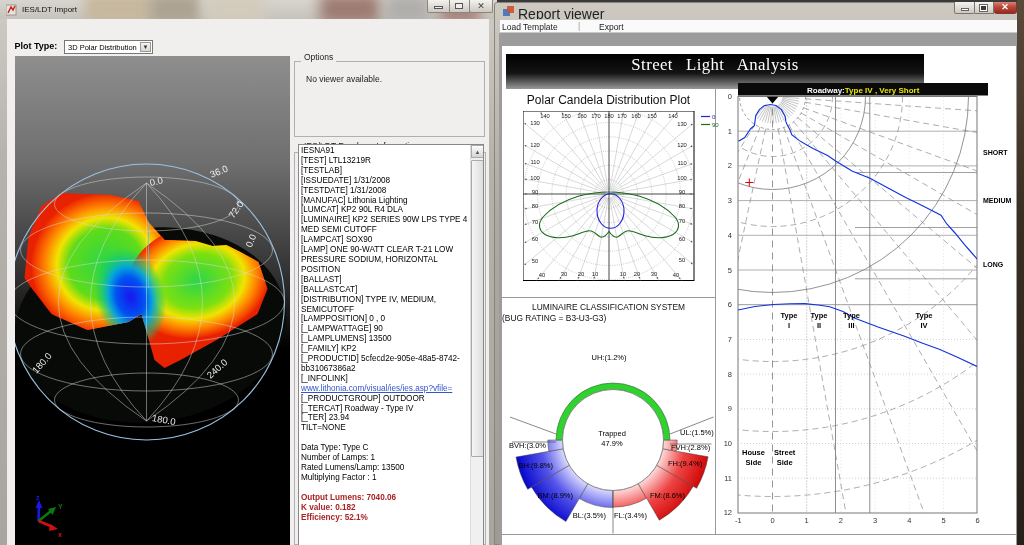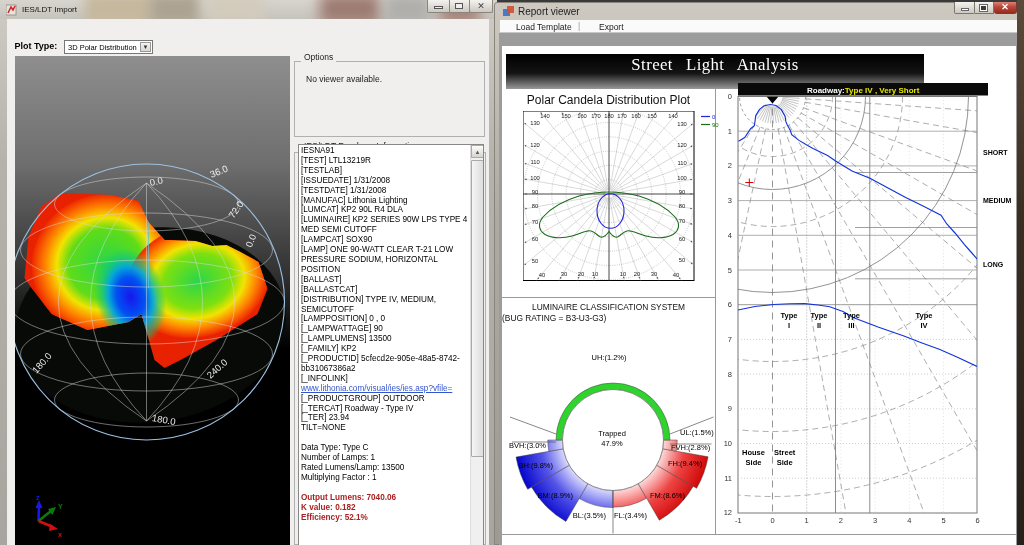--- a/index.html
+++ b/index.html
@@ -137,34 +137,34 @@
   </div>
 </div>
 
 <div class="abs" style="left:494px;top:2px;width:530px;height:543px;">
   <div class="abs" style="left:0;top:0;width:100%;height:100%;background:linear-gradient(#cdc9c1,#aeaaa2 40%,#9e9a92);border:1px solid #89857d;border-radius:3px 3px 0 0;"></div>
 
   <svg class="abs" style="left:9px;top:4px" width="11" height="11" viewBox="0 0 11 11">
     <rect x="0" y="3" width="7" height="7" fill="#4a7ac0"></rect>
       <rect x="4" y="0" width="7" height="7" fill="#d05030" opacity="0.9"></rect>
   </svg>
-  <div class="abs" style="left:24px;top:3.5px;font-size:10px;color:#222;">Report viewer</div>
+  <div class="abs" style="left:24px;top:3.5px;font-size:14px;color:#222;">Report viewer</div>
 
   <div class="abs" style="left:460px;top:0;display:flex;">
     <div style="width:21px;height:12px;background:linear-gradient(#f5f3ef,#ccc8c1);border:1px solid #7a766e;border-top:none;border-radius:0 0 2px 2px;position:relative;">
         <div style="position:absolute;left:6px;top:6px;width:8px;height:2.5px;background:#fff;border:0.5px solid #666;"></div>
       </div>
     <div style="width:19px;height:12px;background:linear-gradient(#f5f3ef,#ccc8c1);border:1px solid #7a766e;border-top:none;border-left:none;position:relative;">
         <div style="position:absolute;left:5px;top:2.5px;width:7px;height:6px;border:1.5px solid #fff;outline:0.5px solid #666;background:#3a3a3a;"></div>
       </div>
     <div style="width:23px;height:12px;background:linear-gradient(#dc8176,#b8473c 45%,#99281d);border:1px solid #7a3a32;border-top:none;border-left:none;border-radius:0 0 3px 3px;color:#fff;font-size:9px;font-weight:bold;text-align:center;line-height:11px;">✕</div>
   </div>
 
   <div class="abs" style="left:5px;top:17px;width:520px;height:14px;background:#fafafa;border:1px solid #c8c8c8;font-size:8.5px;color:#222;">
-    <span class="abs" style="left:16px;top:2px;">Load Template</span>
+    <span class="abs" style="left:2px;top:2px;">Load Template</span>
     <span class="abs" style="left:78px;top:1px;color:#999;">|</span>
     <span class="abs" style="left:84px;top:2px;margin-left:15px;">Export</span>
   </div>
 
   <div class="abs" style="left:5px;top:31px;width:520px;height:512px;background:#9c9c9c;"></div>
 </div>
 
 <div class="abs" style="left:502px;top:45.5px;width:514px;height:499.5px;background:#fff;"></div>
 
 <div class="abs" style="left:506px;top:53.5px;width:418px;height:35px;

